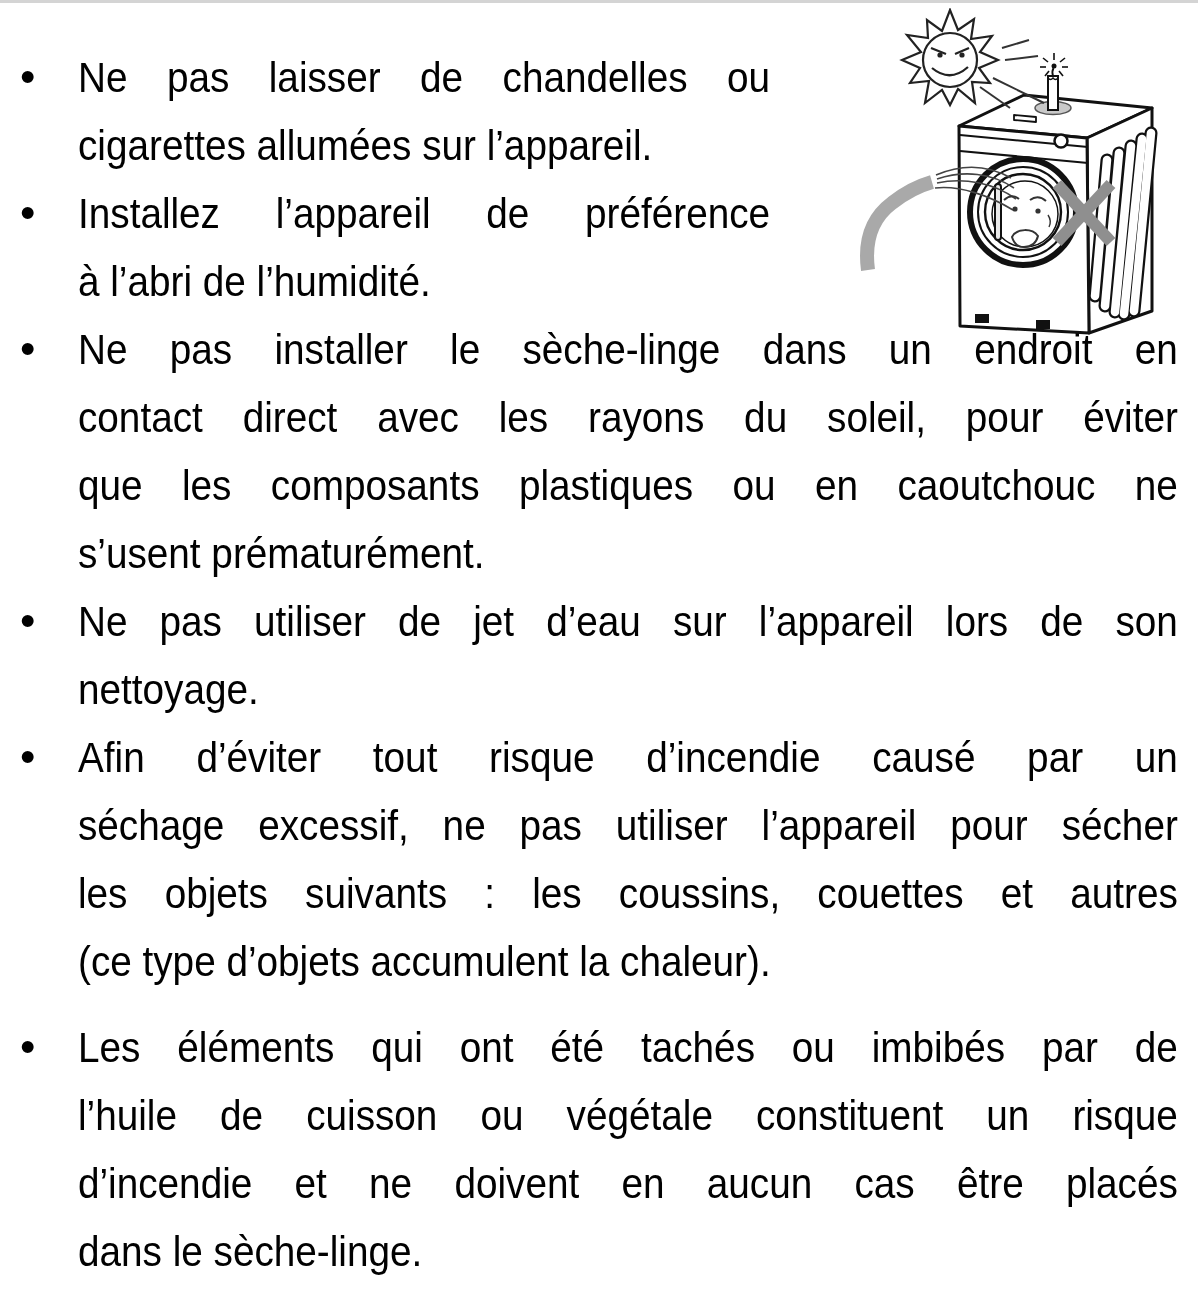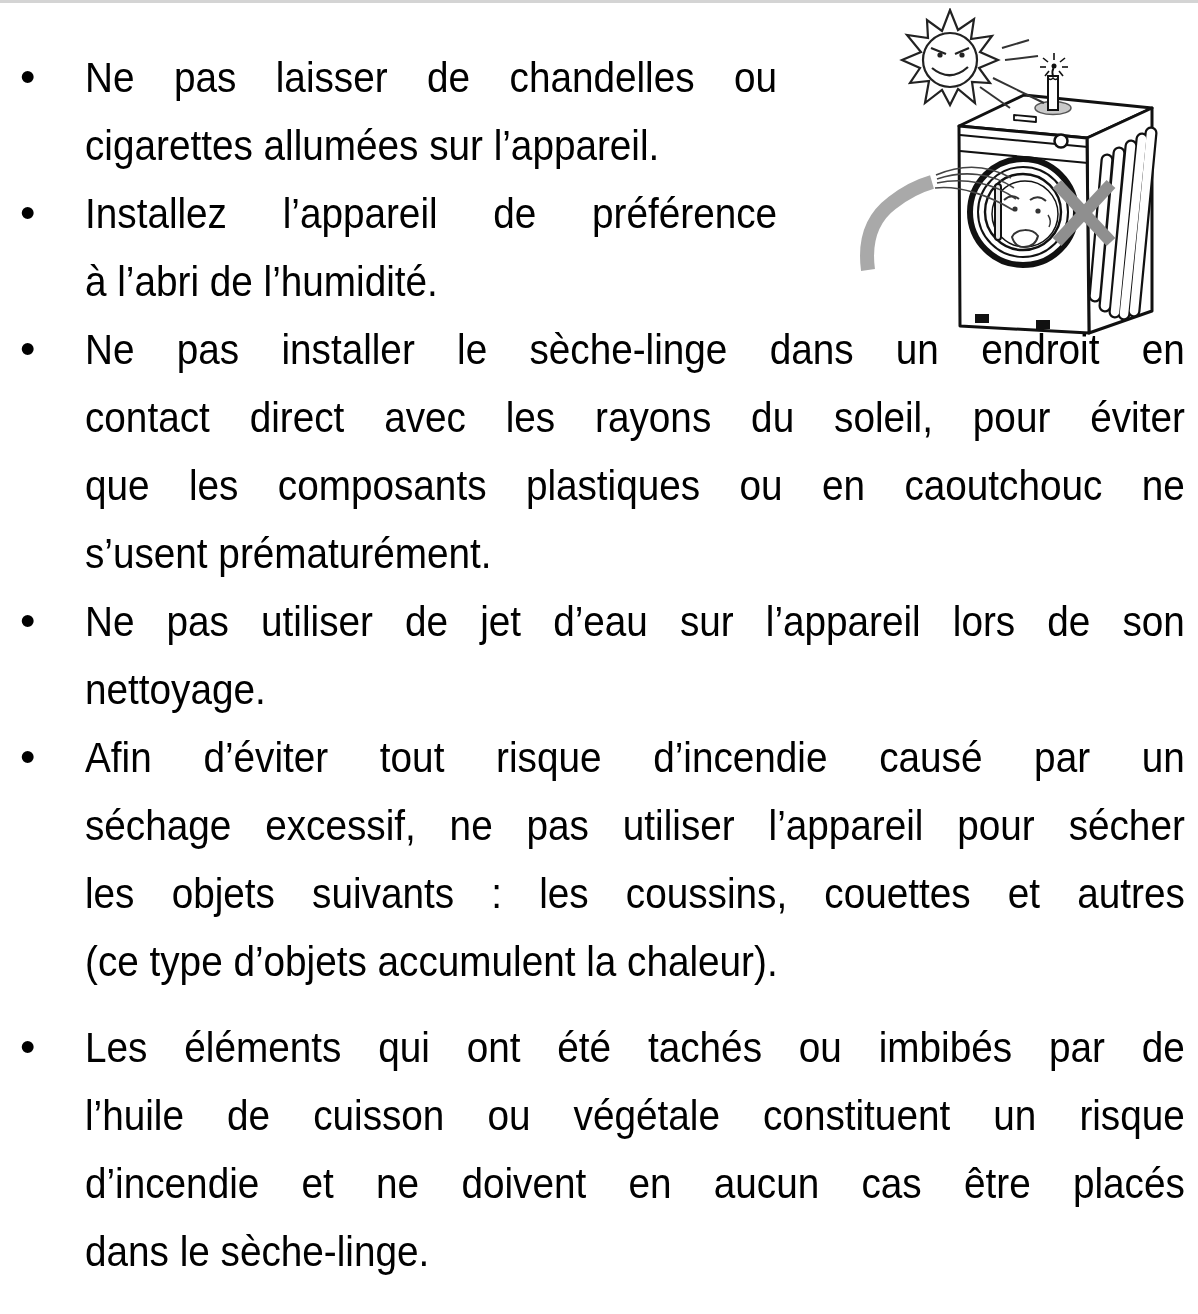--- a/index.html
+++ b/index.html
@@ -18,21 +18,21 @@
   }
   .content {
     position: absolute; top: 43px; left: 20px; width: 1170px;
   }
   .bullet { display: flex; align-items: flex-start; }
   .bullet.gap-before { margin-top: 18px; }
   .marker {
     flex: 0 0 58px; width: 58px;
     font-size: 44px; line-height: 68px; color: #000;
   }
-  .btext { flex: 1 1 auto; min-width: 0; margin-left: 7px; }
+  .btext { flex: 1 1 auto; min-width: 0; }
   .line {
     font-size: 43px; line-height: 68px; color: #010101;
     width: 1222px;
     transform: scaleX(0.9); transform-origin: 0 50%;
     white-space: nowrap;
     text-align: justify; text-align-last: justify;
   }
   .narrow .line { width: 769px; }
   .line.last { text-align-last: left; }
   .illustration {

